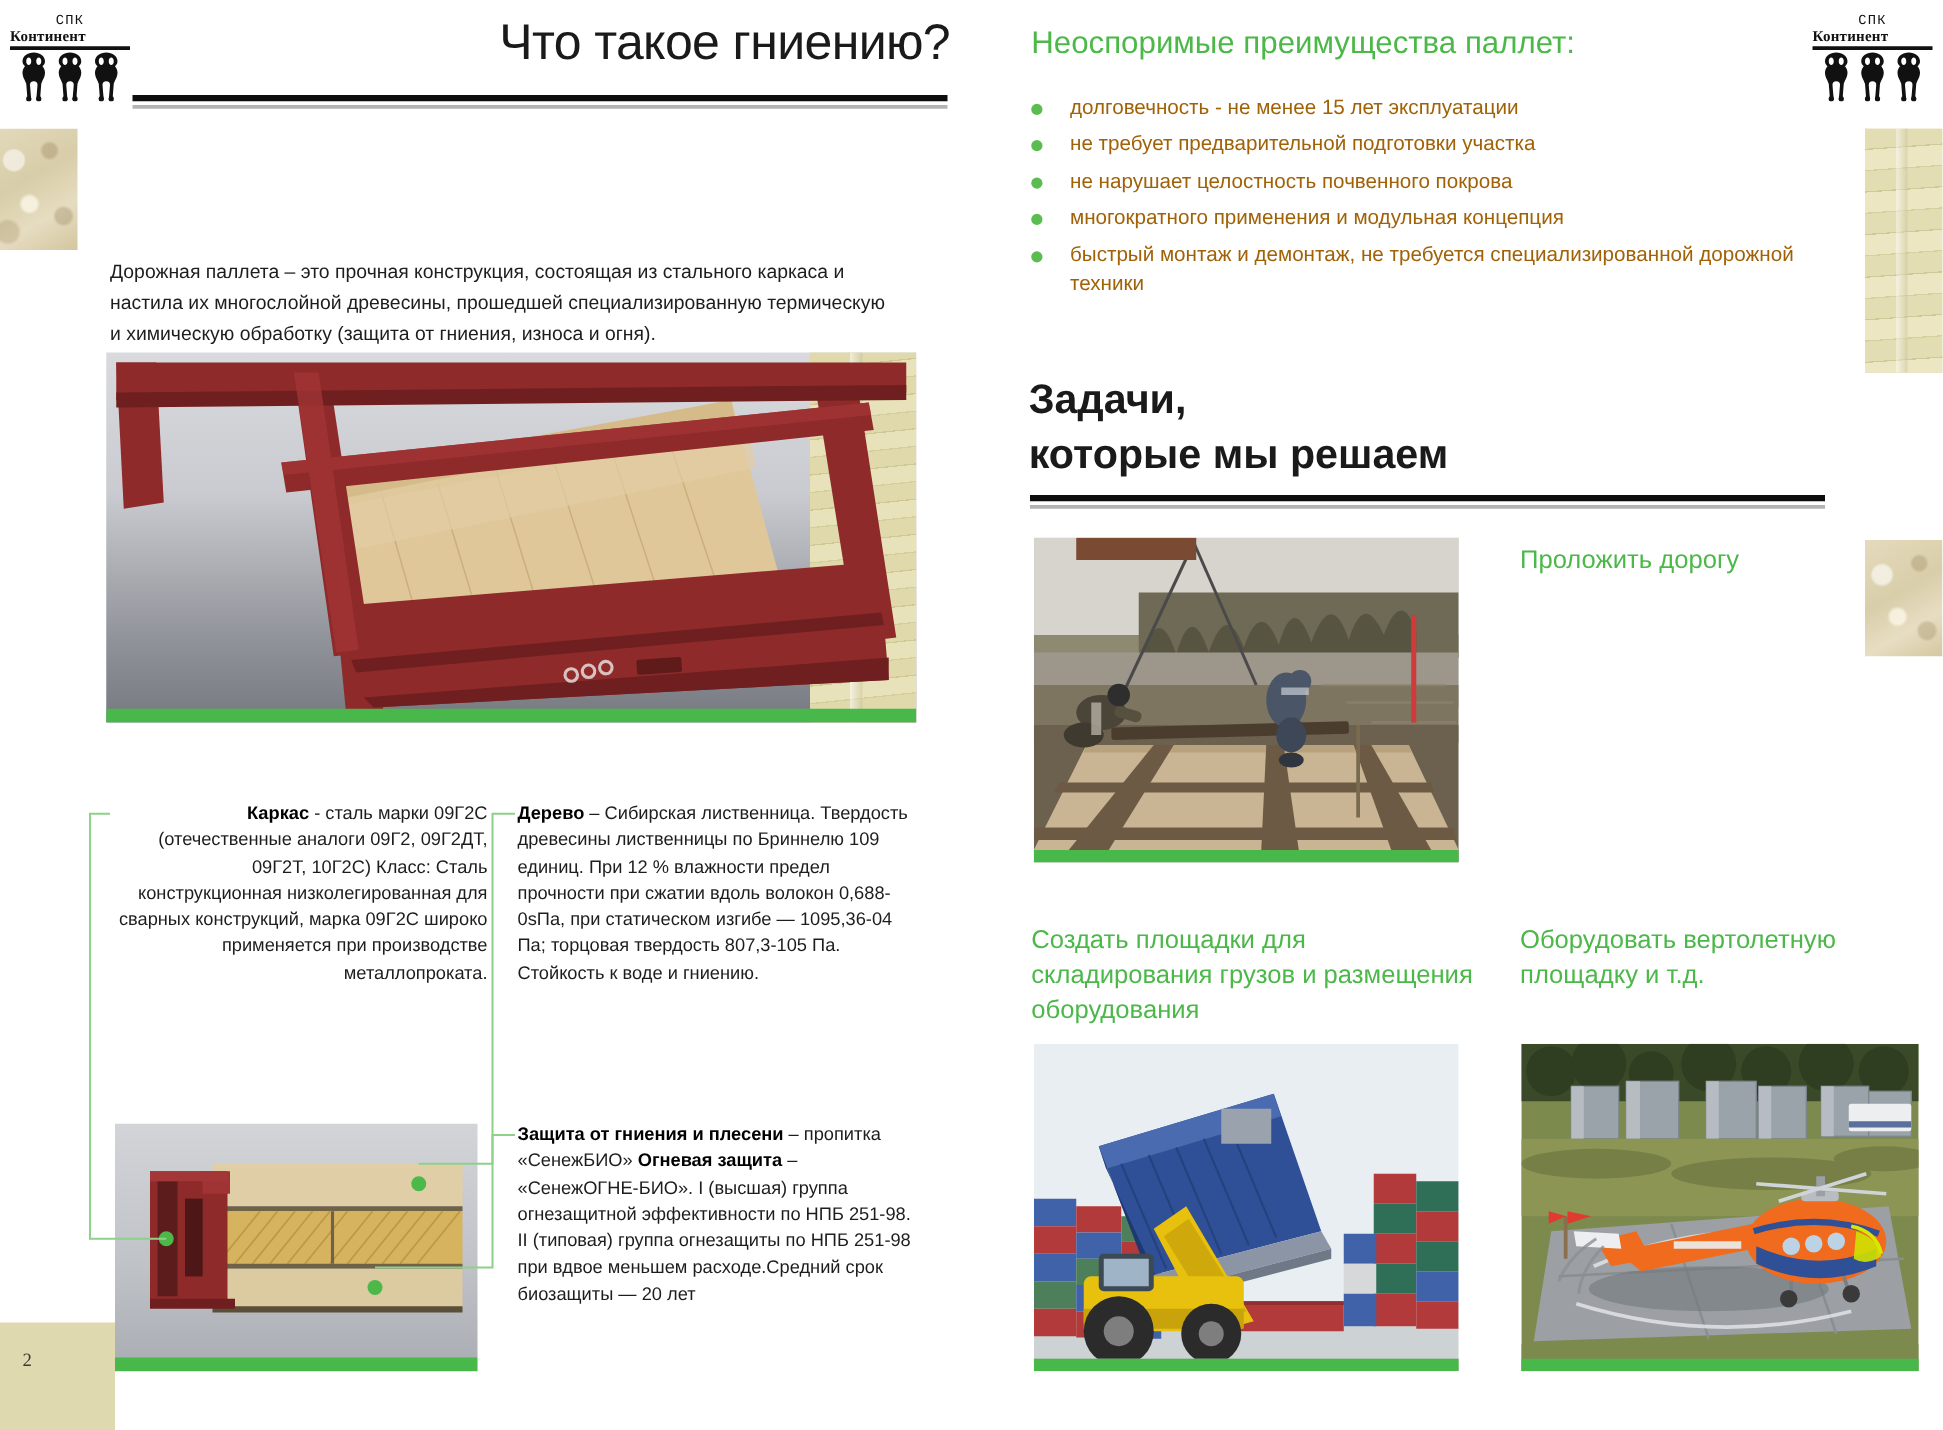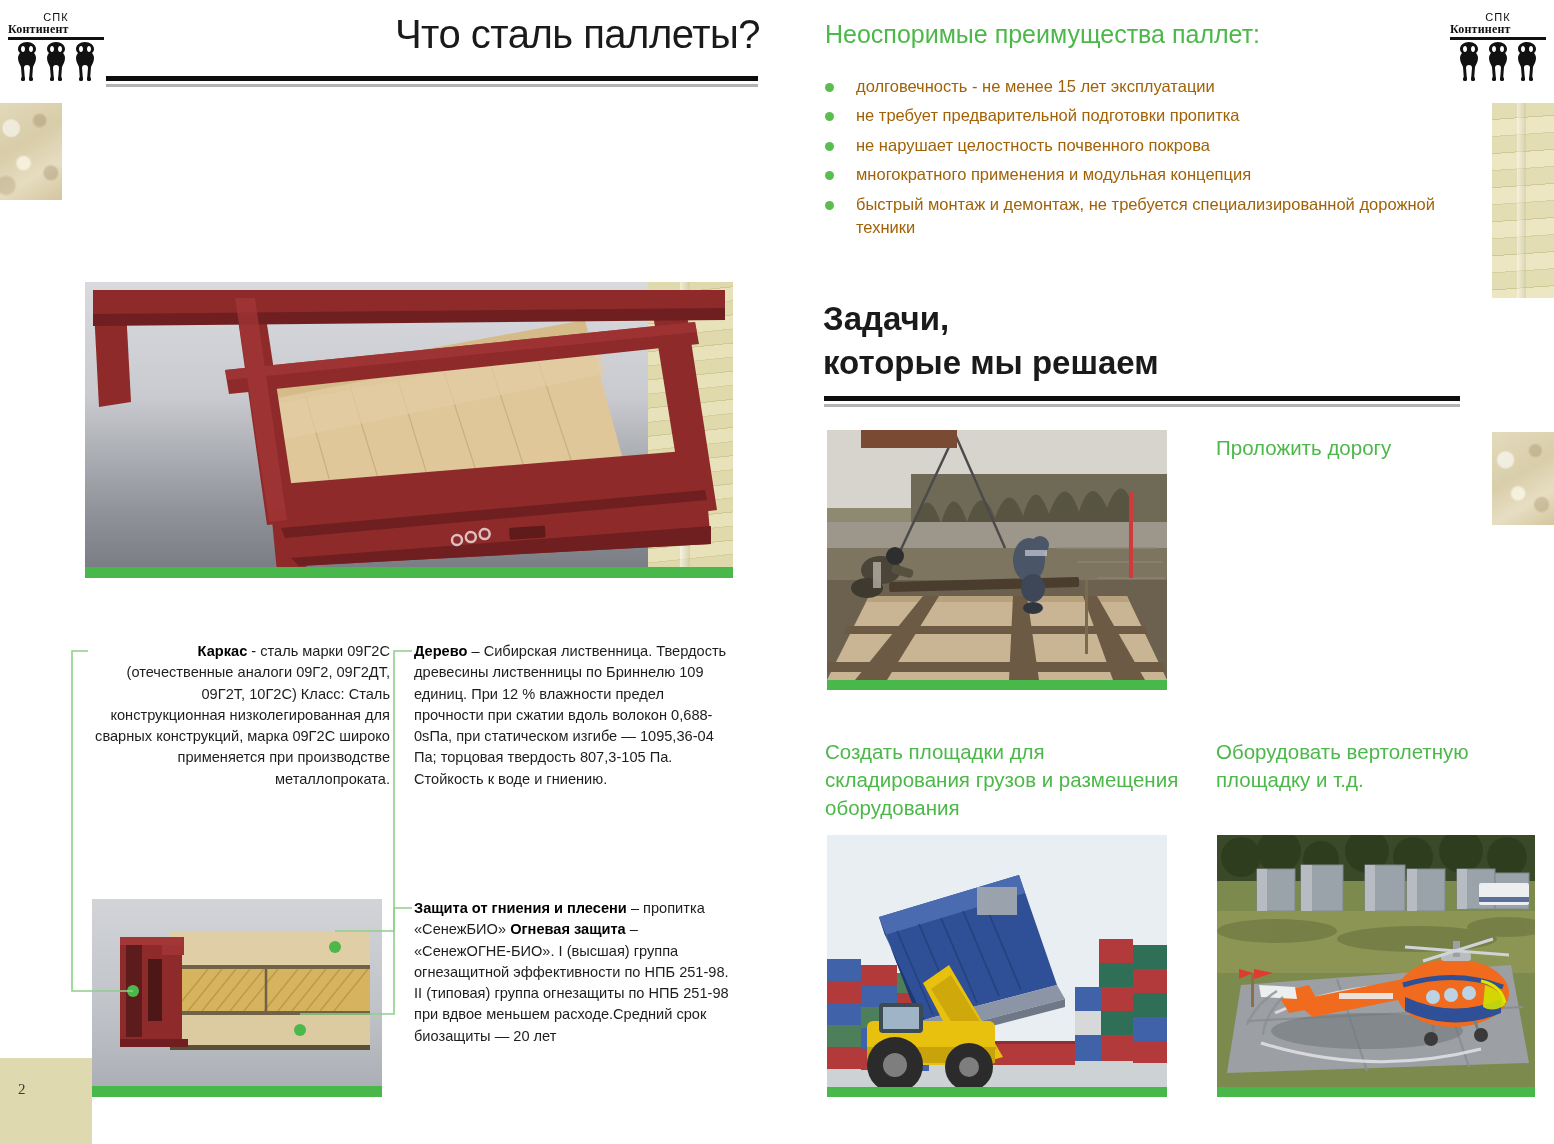--- a/index.html
+++ b/index.html
@@ -7,21 +7,21 @@
     width: 1554px; height: 1144px;
     background: #ffffff;
     font-family: "Liberation Sans", sans-serif;
     overflow: hidden;
   }
   .page { position: relative; width: 1554px; height: 1144px; background: #fff; }
 
   
   .logo { position: absolute; width: 96px; }
   .logo .spk {
-    font-family: Liberation Sans, sans-serif;
+    font-family: Liberation Mono, monospace;
     font-size: 11px; letter-spacing: 1px; text-align: center;
     color: #111; font-weight: 400; line-height: 1;
   }
   .logo .name {
     font-family: "Liberation Serif", serif;
     font-size: 12px; font-weight: 700; text-align: left;
     color: #111; line-height: 1.05; letter-spacing: .2px;
   }
   .logo .rule { height: 3px; background: #111; margin-top: 1px; }
   .logo .herd { display: flex; justify-content: center; gap: 1px; margin-top: 0px; }
@@ -167,26 +167,27 @@
         <rect x="16" y="37" width="4" height="4" rx="1.5" fill="#111"></rect>
       </svg>
       <svg class="eleph" viewBox="0 0 28 42">
         <path fill="#111" d="M14 2c5 0 9 3 9 7 0 2-1 3-2 4 1 1 2 3 2 5 0 4-2 6-3 9l-1 13h-3l1-12c0-2-1-3-3-3s-3 1-3 3l1 12H9L8 27c-1-3-3-5-3-9 0-2 1-4 2-5C6 12 5 11 5 9c0-4 4-7 9-7zm-6 7c0 2 1 3 2 3s2-1 2-3-1-3-2-3-2 1-2 3zm8 0c0 2 1 3 2 3s2-1 2-3-1-3-2-3-2 1-2 3z"></path>
         <rect x="8" y="37" width="4" height="4" rx="1.5" fill="#111"></rect>
         <rect x="16" y="37" width="4" height="4" rx="1.5" fill="#111"></rect>
       </svg>
     </div>
   </div>
 
-  <div class="title-left">Что сталь паллеты?</div>
+  <div class="title-left">Что такое гниению?</div>
   <div class="rule-thick" style="left:106px; top:76px; width:652px; height:5px;"></div>
   <div class="rule-thin" style="left:106px; top:84px; width:652px; height:3px;"></div>
 
   <div class="sand-sw-left"></div>
 
+  <div class="intro">Дорожная паллета – это прочная конструкция, состоящая из стального каркаса и настила их многослойной древесины, прошедшей специализированную термическую и химическую обработку (защита от гниения, износа и огня).</div>
 
   <div class="pallet-img">
     <div class="pallet-wood-strip"></div>
     <svg class="frame-svg" width="648" height="296" viewBox="0 0 648 296">
 
       <polygon points="175,98 500,38 540,185 205,215" fill="#dfc79a"></polygon>
       <polygon points="175,98 500,38 505,62 180,124" fill="#d6bb8a"></polygon>
       <g stroke="#c8ab78" stroke-width="1.2" opacity=".85">
         <line x1="220" y1="112" x2="248" y2="210"></line>
         <line x1="265" y1="104" x2="296" y2="206"></line>
@@ -326,21 +327,21 @@
 
   <div class="adv-title">Неоспоримые преимущества паллет:</div>
 
   <div class="adv-list">
     <div class="adv-item">
       <span class="adv-dot"></span>
       <span class="adv-text">долговечность - не менее 15 лет эксплуатации</span>
     </div>
     <div class="adv-item">
       <span class="adv-dot"></span>
-      <span class="adv-text">не требует предварительной подготовки пропитка</span>
+      <span class="adv-text">не требует предварительной подготовки участка</span>
     </div>
     <div class="adv-item">
       <span class="adv-dot"></span>
       <span class="adv-text">не нарушает целостность почвенного покрова</span>
     </div>
     <div class="adv-item">
       <span class="adv-dot"></span>
       <span class="adv-text">многократного применения и модульная концепция</span>
     </div>
     <div class="adv-item">

